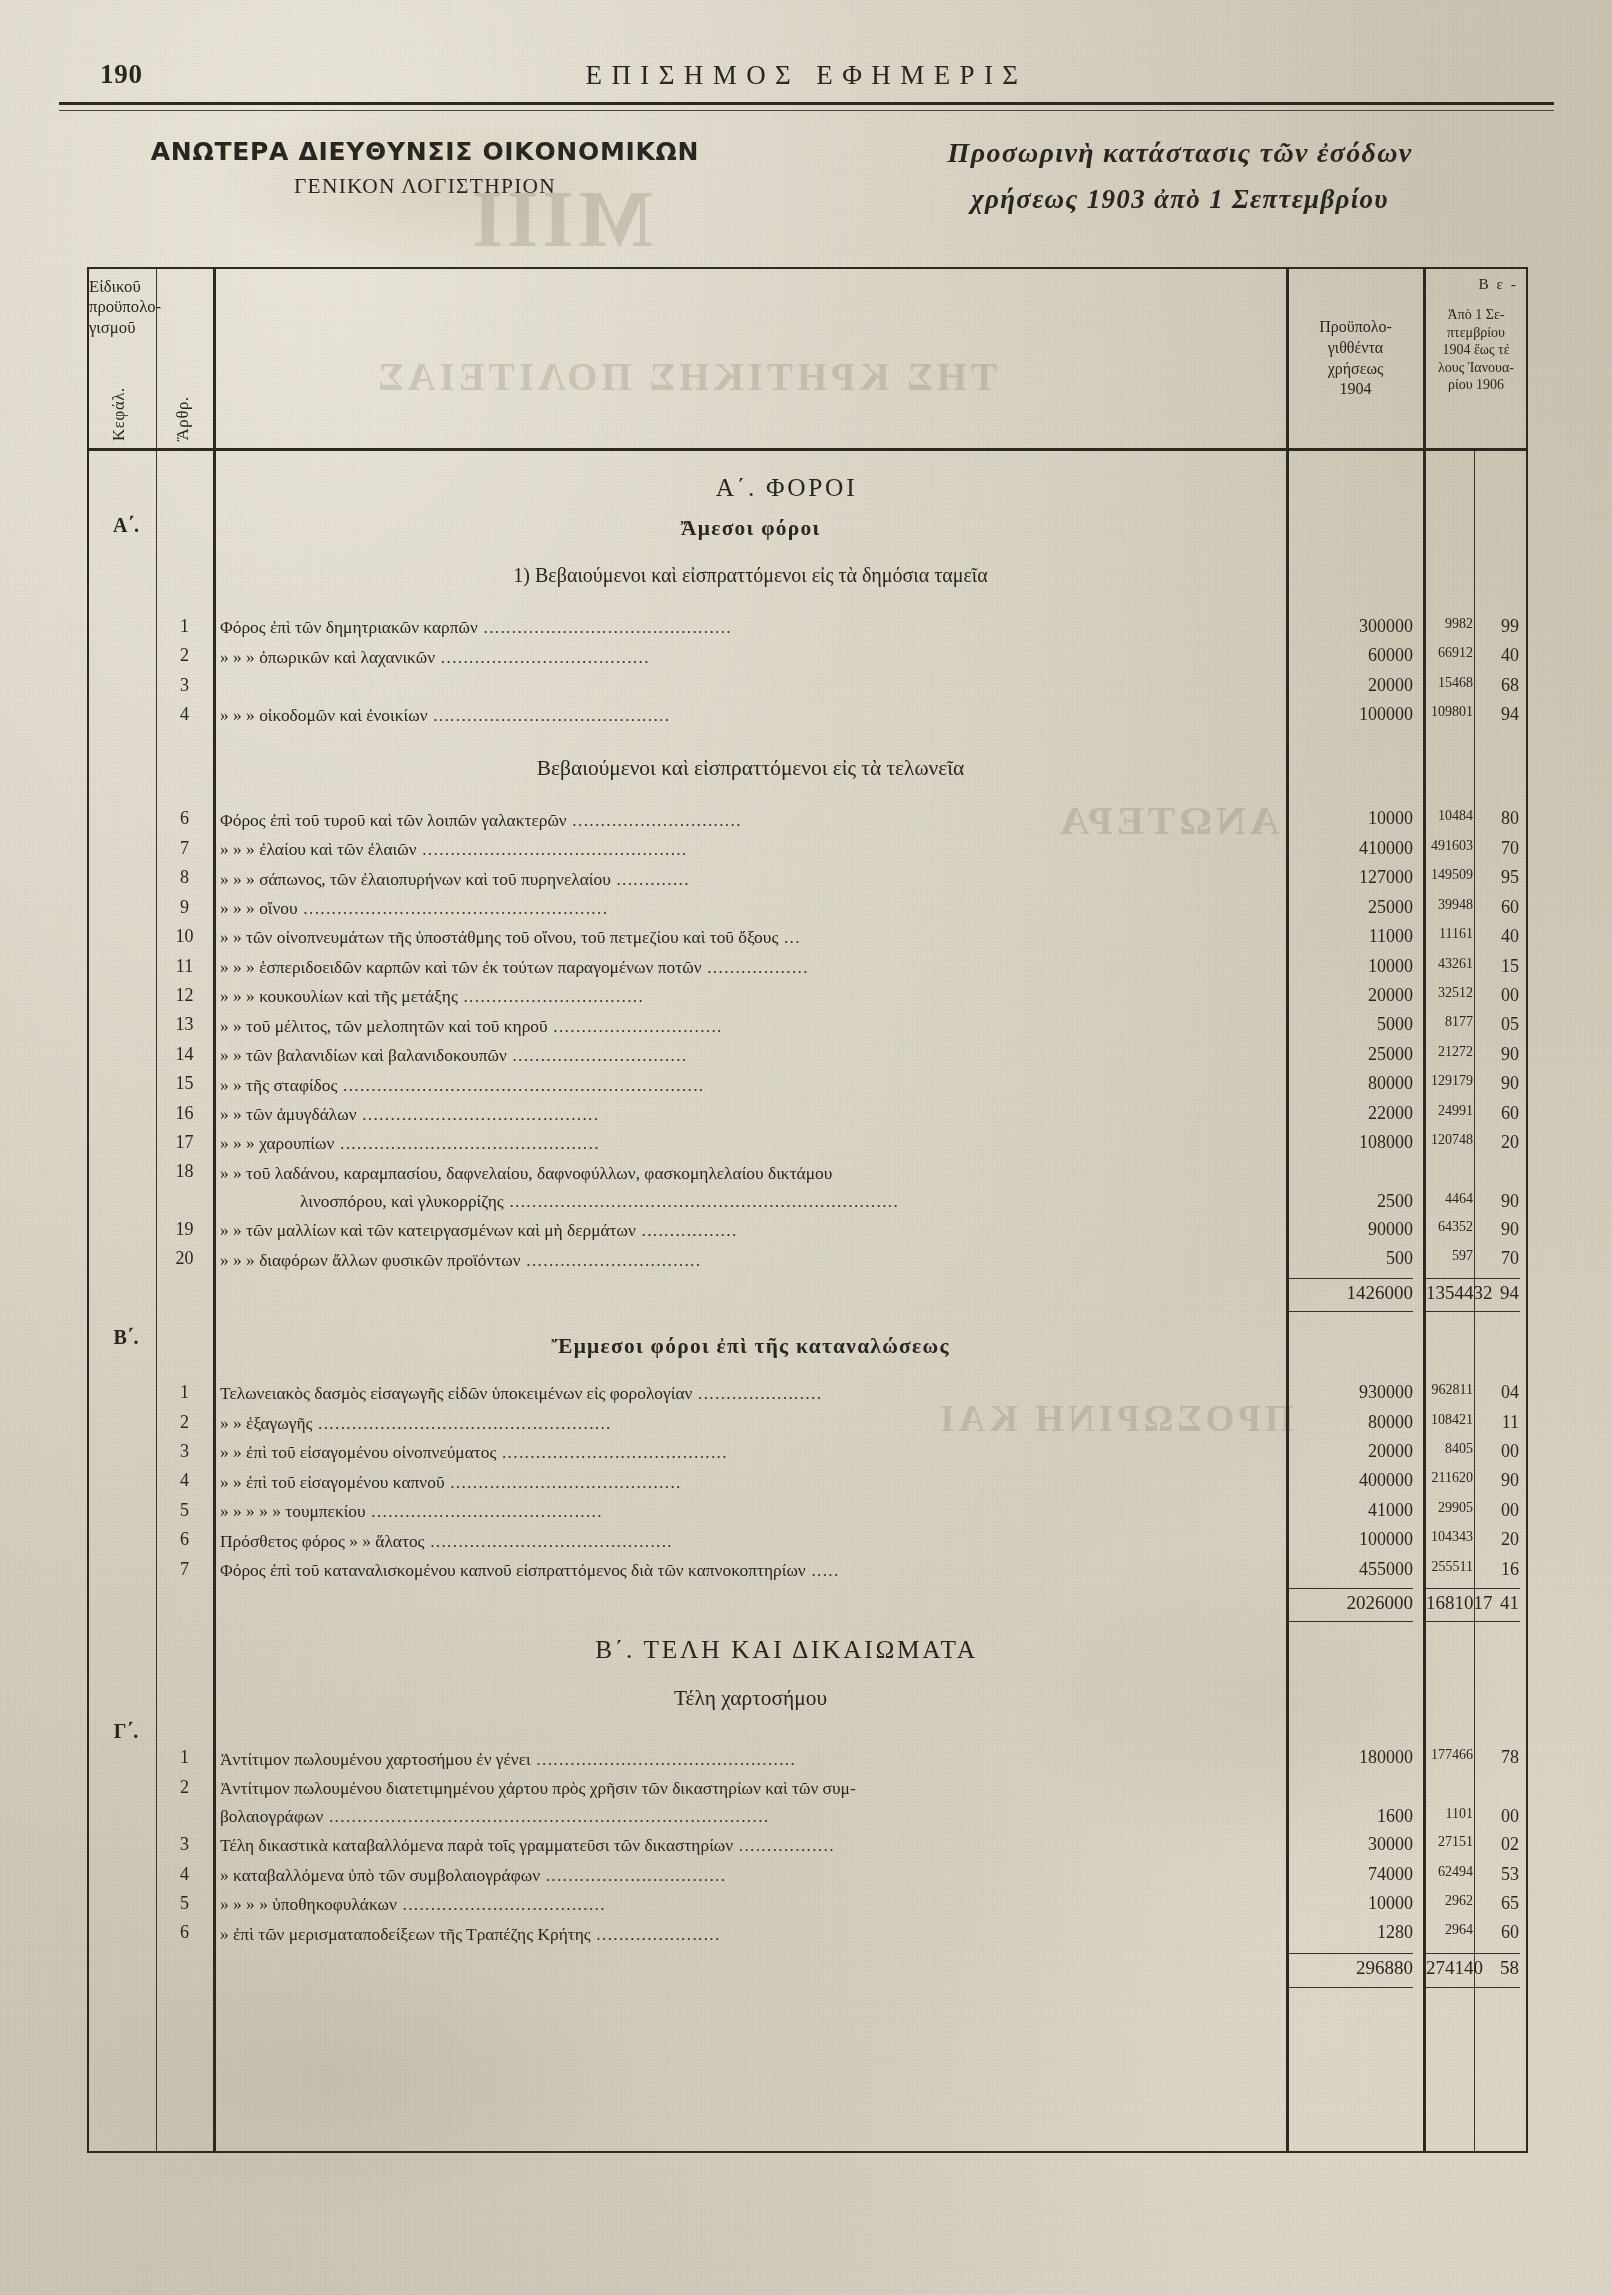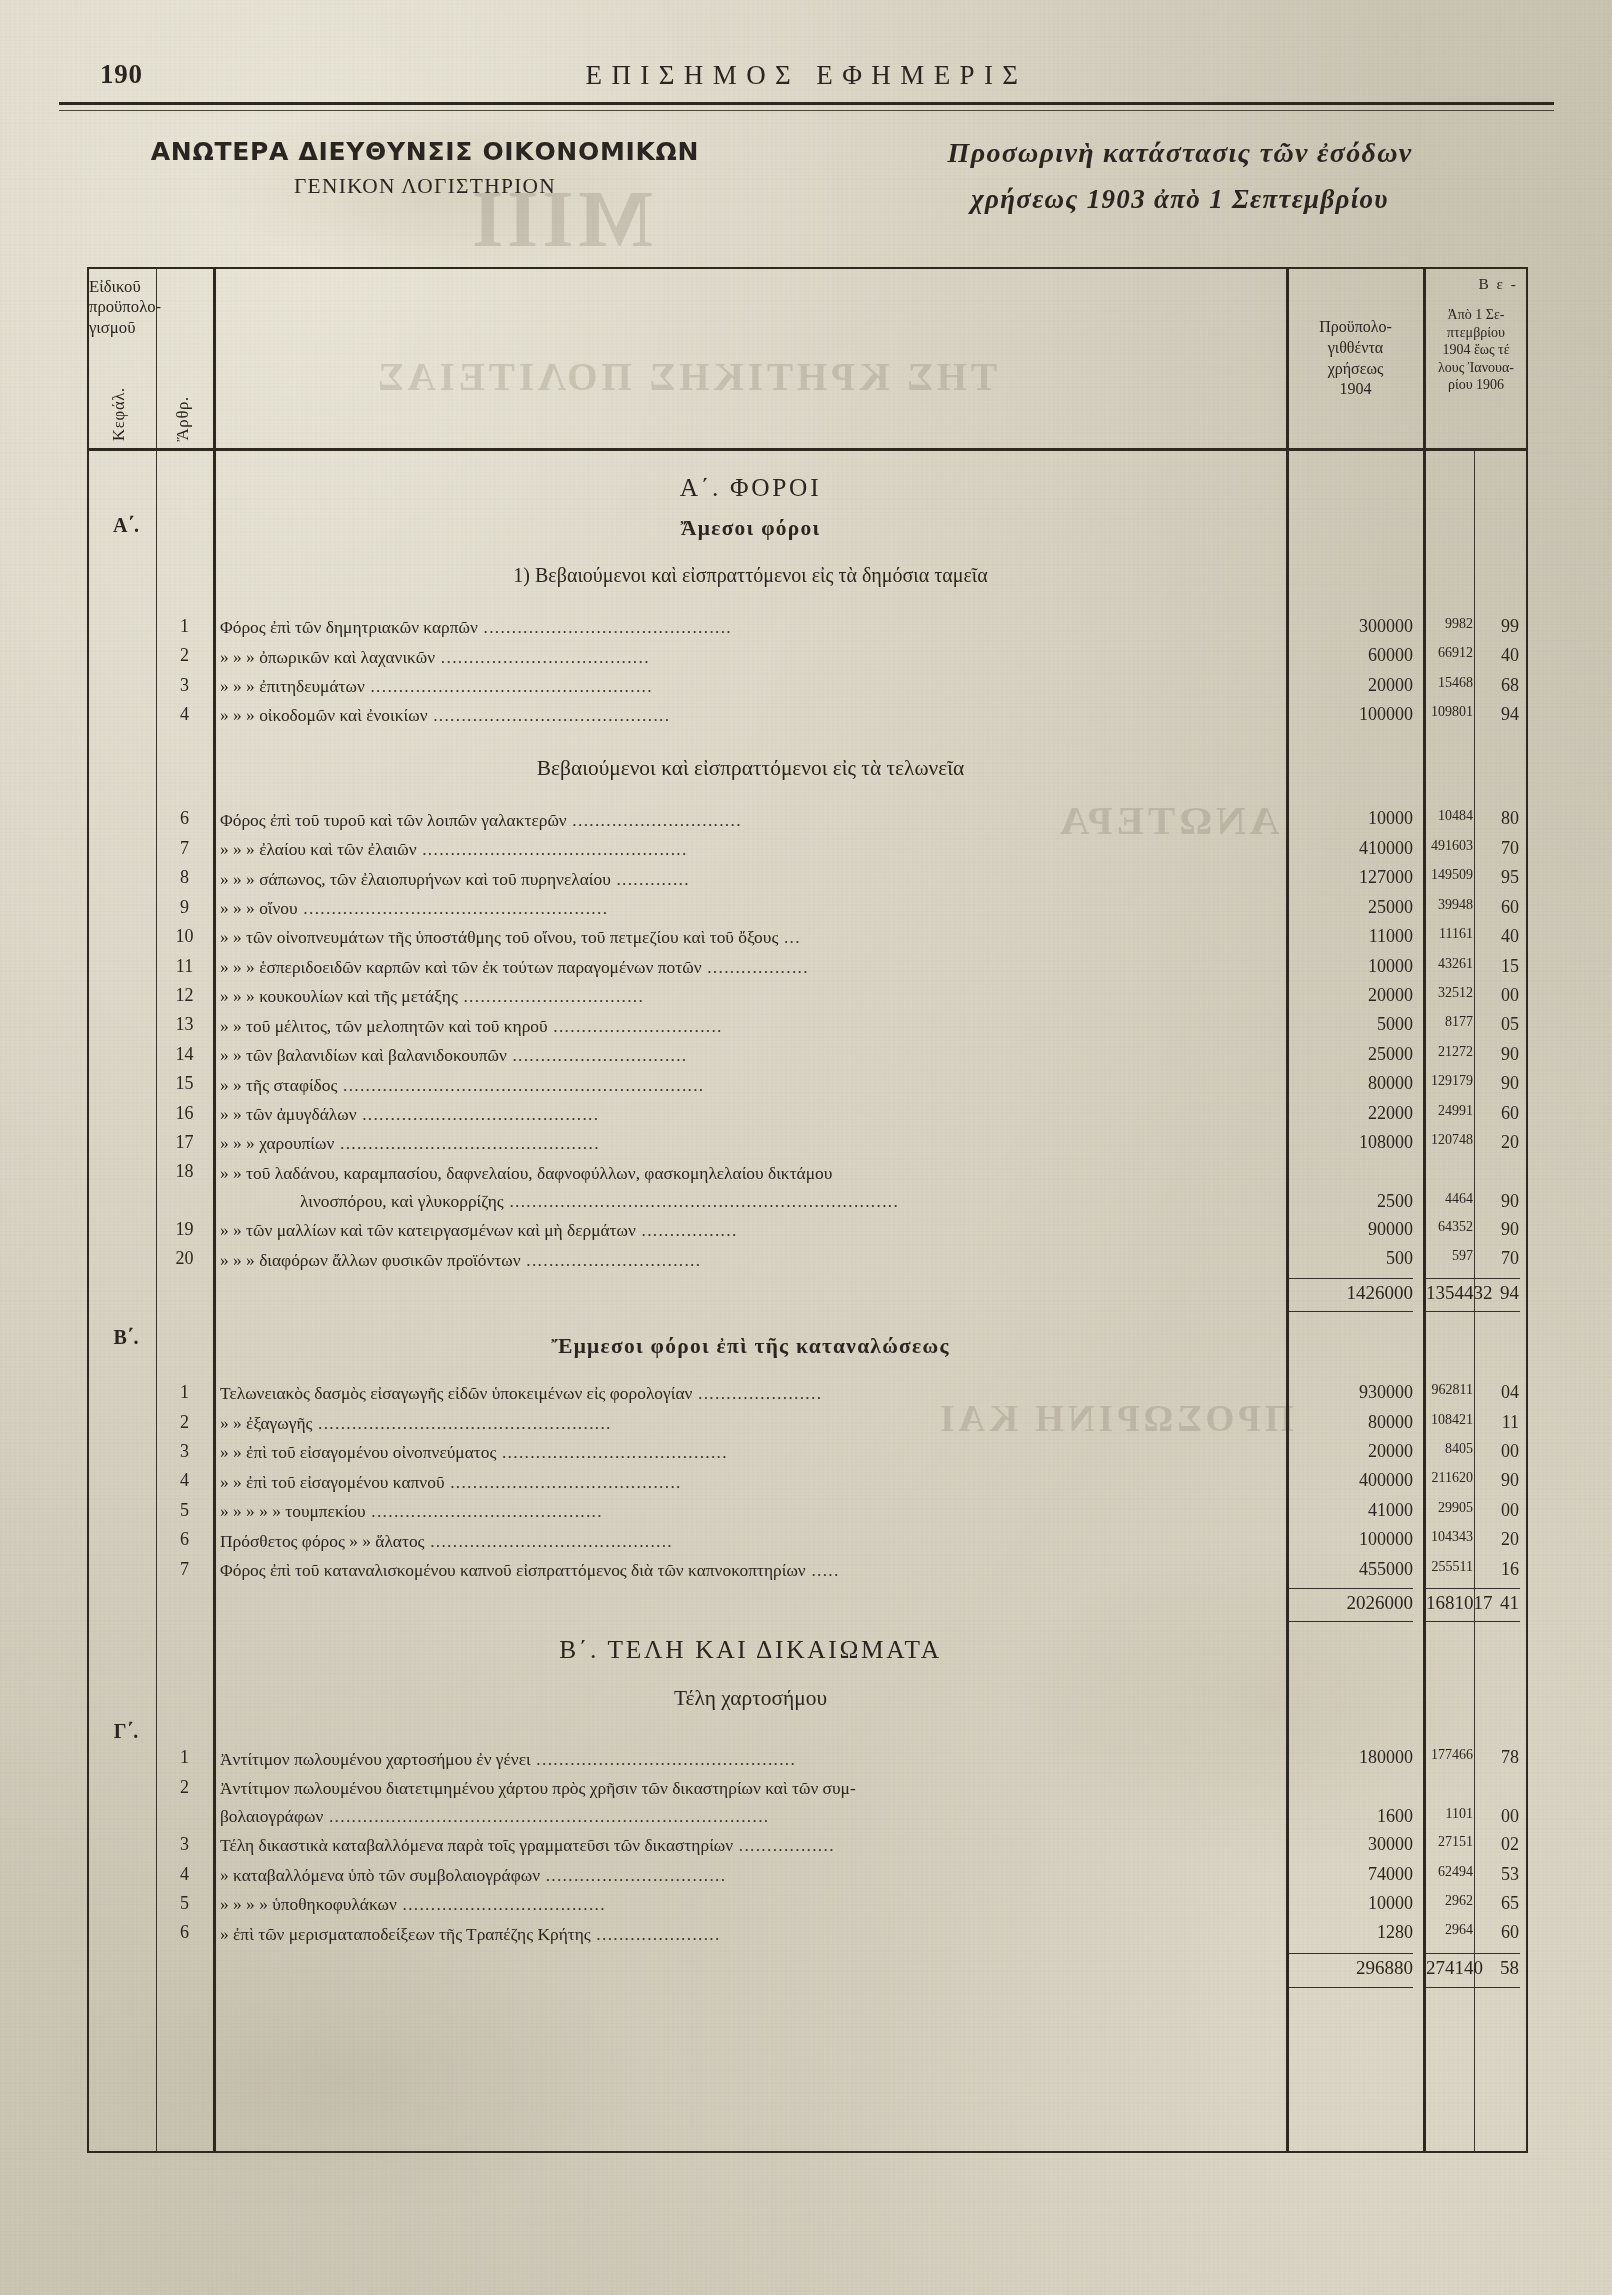--- a/index.html
+++ b/index.html
@@ -187,21 +187,21 @@
     font-size: 20px;
     font-weight: bold;
   }
   .num-a { position: absolute; left: 68px; width: 55px; text-align:center; font-size: 18px; }
 
   .ctr {
     position: absolute;
     left: 127px; width: 1069px;
     text-align: center;
   }
-  .ctr.h1 { font-size: 25.4px; letter-spacing: 2.7px; }
+  .ctr.h1 { font-size: 25.4px; letter-spacing: 2.7px; padding-left: 36px; }
   .ctr.h2 { font-size: 21.4px; font-weight: bold; letter-spacing: 1.3px; }
   .ctr.h3 { font-size: 20px; }
   .ctr.h4 { font-size: 21.4px; }
 
   .line {
     position: absolute;
     left: 131px;
     width: 1060px;
     font-size: 17.4px;
     white-space: nowrap;
@@ -319,23 +319,20 @@
 
     <div class="num-a" style="top:195px;">2</div>
     <div class="line" style="top:197px;">
       <span>»      »      »   ὀπωρικῶν καὶ λαχανικῶν</span><span class="lead"> .....................................</span>
     </div>
     <div class="v1" style="top:195px;">60000</div>
     <div class="v2" style="top:195px;">66912</div>
     <div class="v3" style="top:195px;">40</div>
 
     <div class="num-a" style="top:225px;">3</div>
-    <div class="line" style="top:226px;">
-      <span>»      »      »   ἐπιτηδευμάτων</span><span class="lead"> ..................................................</span>
-    </div>
     <div class="v1" style="top:225px;">20000</div>
     <div class="v2" style="top:225px;">15468</div>
     <div class="v3" style="top:225px;">68</div>
 
     <div class="num-a" style="top:254px;">4</div>
     <div class="line" style="top:255px;">
       <span>»      »      »   οἰκοδομῶν καὶ ἐνοικίων</span><span class="lead"> ..........................................</span>
     </div>
     <div class="v1" style="top:254px;">100000</div>
     <div class="v2" style="top:254px;">109801</div>

